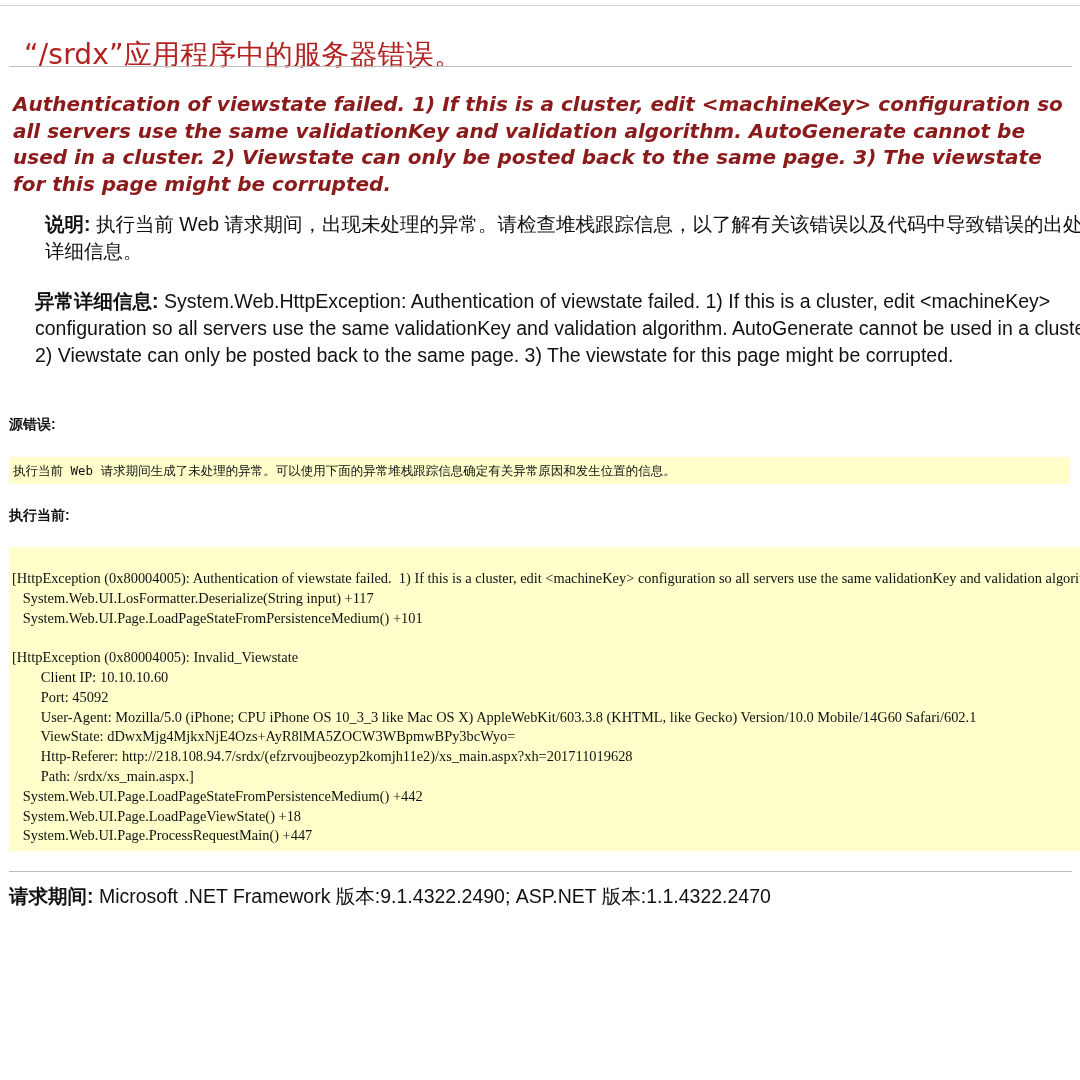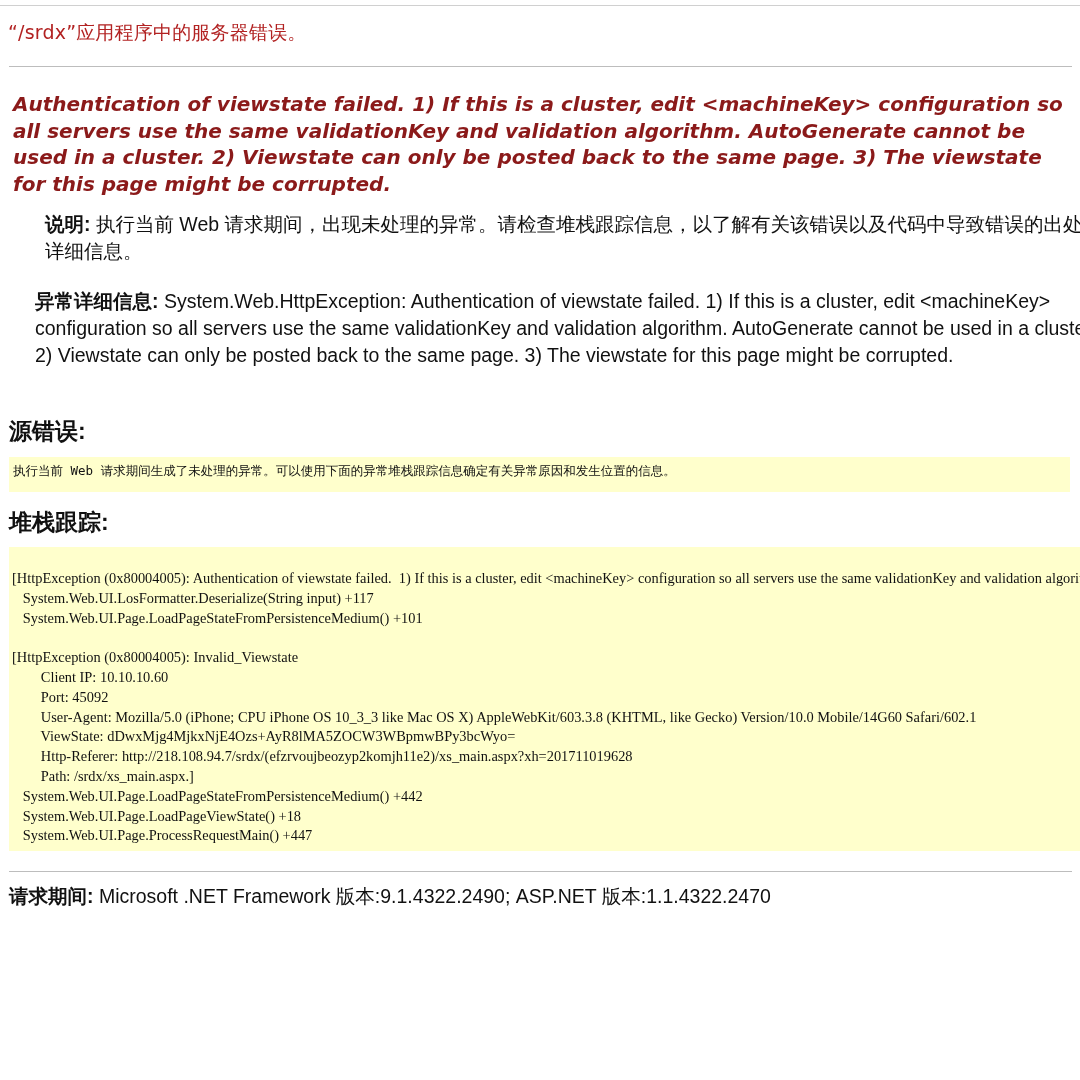--- a/index.html
+++ b/index.html
@@ -3,44 +3,44 @@
 <meta charset="utf-8">
 <style>
   html, body { margin:0; padding:0; }
   body {
     width:1080px; height:1080px; overflow:hidden; background:#ffffff;
     font-family:"Liberation Sans", sans-serif; color:#000;
     position:relative;
   }
   .topline { position:absolute; left:0; top:5px; width:1080px; height:1px; background:#d0d0d0; }
   .title {
-    position:absolute; left:8px; top:20px; margin:0;
+    position:absolute; left:8px; top:20px; margin:16px;
     font-family:"DejaVu Sans", sans-serif; font-weight:normal;
-    font-size:19px; color:#b22222; letter-spacing:0.2px;
+    font-size:28px; color:#b22222; letter-spacing:0.2px;
   }
   .hr { position:absolute; left:9px; width:1063px; height:1px; background:#bdbdbd; }
   .hr1 { top:66px; }
   .hr2 { top:871px; }
   .errmsg {
     position:absolute; left:9px; top:87px; width:1060px; margin:4px;
     font-family:"DejaVu Sans", sans-serif; font-style:italic;
     font-size:20px; line-height:26.5px; color:#8b1a1a;
   }
   .para {
     position:absolute; left:9px; width:1065px; margin:0;
     font-size:19.5px; line-height:27px; color:#111;
   }
   .para b { font-weight:bold; }
   .desc { top:211px;margin-left:36px; }
   .exc { top:288px;margin-left:26px; }
-  .h3 { position:absolute; left:9px; margin:0; font-size:23px; font-weight:bold; color:#111; }
+  .h3 { position:absolute; left:9px; margin:0; font-size:14px; font-weight:bold; color:#111; }
   .src-h { top:416px; }
   .stack-h { top:507px; }
   .srcbox {
-    position:absolute; left:9px; top:457px; width:1061px; height:35px;
+    position:absolute; left:9px; top:457px; width:1061px; height:27px;
     background:#ffffcc;
   }
   .srcbox span {
     position:absolute; left:4px; top:6px; font-family:"DejaVu Sans Mono", monospace;
     font-size:12.5px; color:#111; white-space:nowrap;
   }
   .stackbox {
     position:absolute; left:9px; top:547px; width:1071px; height:304px;
     background:#ffffcc; overflow:hidden;
   }
@@ -63,21 +63,21 @@
 
 <p class="para desc"><b>说明:</b><span> 执行当前 Web 请求期间，出现未处理的异常。请检查堆栈跟踪信息，以了解有关该错误以及代码中导致错误的出处的详细信息。</span></p>
 
 <p class="para exc"><b>异常详细信息:</b><span> System.Web.HttpException: Authentication of viewstate failed. 1) If this is a cluster, edit &lt;machineKey&gt; configuration so all servers use the same validationKey and validation algorithm. AutoGenerate cannot be used in a cluster. 2) Viewstate can only be posted back to the same page. 3) The viewstate for this page might be corrupted.</span></p>
 
 <h3 class="h3 src-h">源错误:</h3>
 <div class="srcbox">
   <span>执行当前 Web 请求期间生成了未处理的异常。可以使用下面的异常堆栈跟踪信息确定有关异常原因和发生位置的信息。</span>
 </div>
 
-<h3 class="h3 stack-h">堆栈跟踪:</h3>
+<h3 class="h3 stack-h">执行当前:</h3>
 <div class="stackbox">
   <pre id="stack-pre">[HttpException (0x80004005): Authentication of viewstate failed.  1) If this is a cluster, edit &lt;machineKey&gt; configuration so all servers use the same validationKey and validation algorithm. AutoGenerate cannot be used in a cluster. 2) Viewstate can only be posted back to the same page. 3) The viewstate for this page might be corrupted.]
    System.Web.UI.LosFormatter.Deserialize(String input) +117
    System.Web.UI.Page.LoadPageStateFromPersistenceMedium() +101
 
 [HttpException (0x80004005): Invalid_Viewstate
         Client IP: 10.10.10.60
         Port: 45092
         User-Agent: Mozilla/5.0 (iPhone; CPU iPhone OS 10_3_3 like Mac OS X) AppleWebKit/603.3.8 (KHTML, like Gecko) Version/10.0 Mobile/14G60 Safari/602.1
         ViewState: dDwxMjg4MjkxNjE4Ozs+AyR8lMA5ZOCW3WBpmwBPy3bcWyo=

